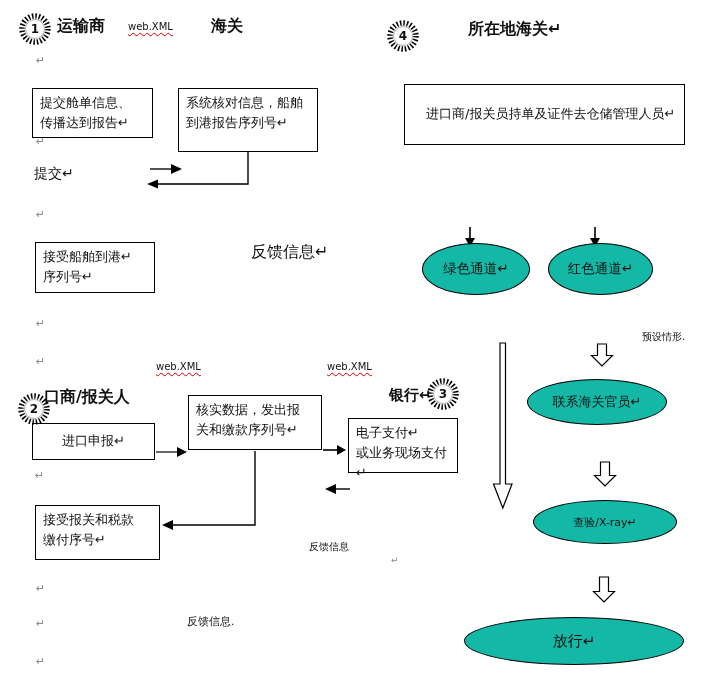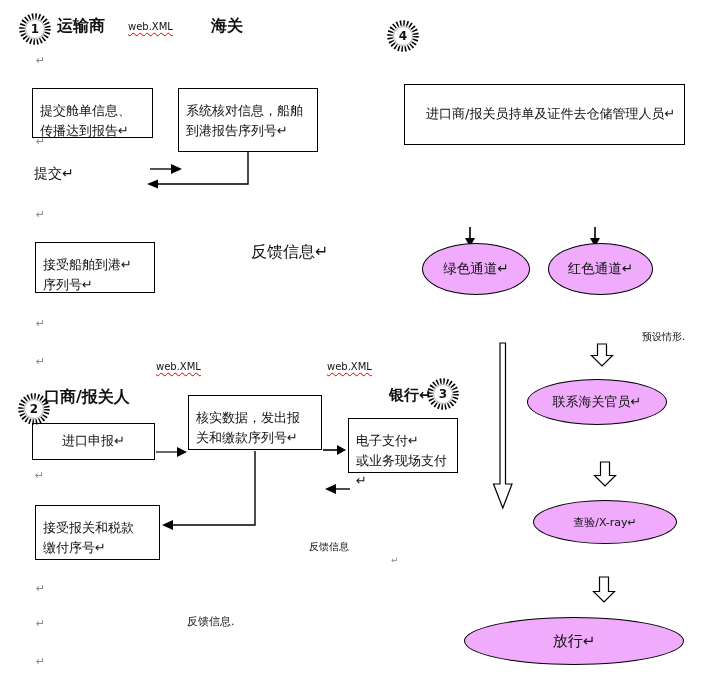--- a/index.html
+++ b/index.html
@@ -4,26 +4,26 @@
 <style>
   html,body{margin:0;padding:0;background:#fff;}
   .canvas{
     position:relative;width:704px;height:693px;background:#fff;overflow:hidden;
     font-family:"DejaVu Sans",sans-serif;color:#111;
   }
   .overlay{position:absolute;left:0;top:0;pointer-events:none;}
   .box{
     position:absolute;border:1px solid #000;background:#fff;
     font-size:13px;line-height:1.55;white-space:pre-line;
-    padding:12px 2px 0 7px;box-sizing:border-box;
+    padding:4px 2px 0 7px;box-sizing:border-box;
   }
   .box.center{display:flex;align-items:center;justify-content:center;padding:16px 4px;text-align:center;font-family:Liberation Serif, serif;}
   .box.vcenter{display:flex;align-items:center;padding:0 0 0 21px;white-space:pre-line;}
   .ellipse{
-    position:absolute;border:1px solid #000;border-radius:50%;background:#f0abfc;
+    position:absolute;border:1px solid #000;border-radius:50%;background:#14b8a6;
     display:flex;align-items:center;justify-content:center;
     font-size:13.5px;box-sizing:border-box;text-align:center;
   }
   .h{position:absolute;font-weight:bold;font-size:16px;white-space:nowrap;}
   .lbl{position:absolute;white-space:nowrap;}
   .webxml{
     position:absolute;font-size:10px;white-space:nowrap;color:#111;
     text-decoration:underline wavy #e00000 1px;text-underline-offset:2px;
   }
   .pm{position:absolute;color:#8a8a8a;font-size:11px;line-height:1;}
@@ -104,20 +104,21 @@
     <svg width="34" height="34" viewBox="0 0 34 34">
       <circle cx="17" cy="17" r="13" fill="#fff" stroke="#000" stroke-width="5.5" stroke-dasharray="1.5,1.9"></circle>
       <circle cx="17" cy="17" r="9.5" fill="#fff" stroke="#888" stroke-width="0.7"></circle>
     </svg>
     <span class="num">3</span>
   </div>
 
   <div class="h" style="left:57px;top:16px">运输商</div>
   <div class="webxml" style="left:128px;top:21px">web.XML</div>
   <div class="h" style="left:211px;top:16px">海关</div>
+  <div class="h" style="left:468px;top:19px">所在地海关↵</div>
   <div class="h" style="left:44px;top:387px;z-index:2">口商/报关人</div>
   <div class="h" style="left:389px;top:386px;font-size:15px">银行↵</div>
 
   <div class="box" style="left:32px;top:88px;width:121px;height:50px">提交舱单信息、
 传播达到报告↵</div>
   <div class="box" style="left:178px;top:88px;width:140px;height:64px">系统核对信息，船舶
 到港报告序列号↵</div>
   <div class="box vcenter" style="left:404px;top:84px;width:281px;height:61px">进口商/报关员持单及证件去仓储管理人员↵</div>
   <div class="box" style="left:35px;top:242px;width:120px;height:51px">接受船舶到港↵
 序列号↵</div>

